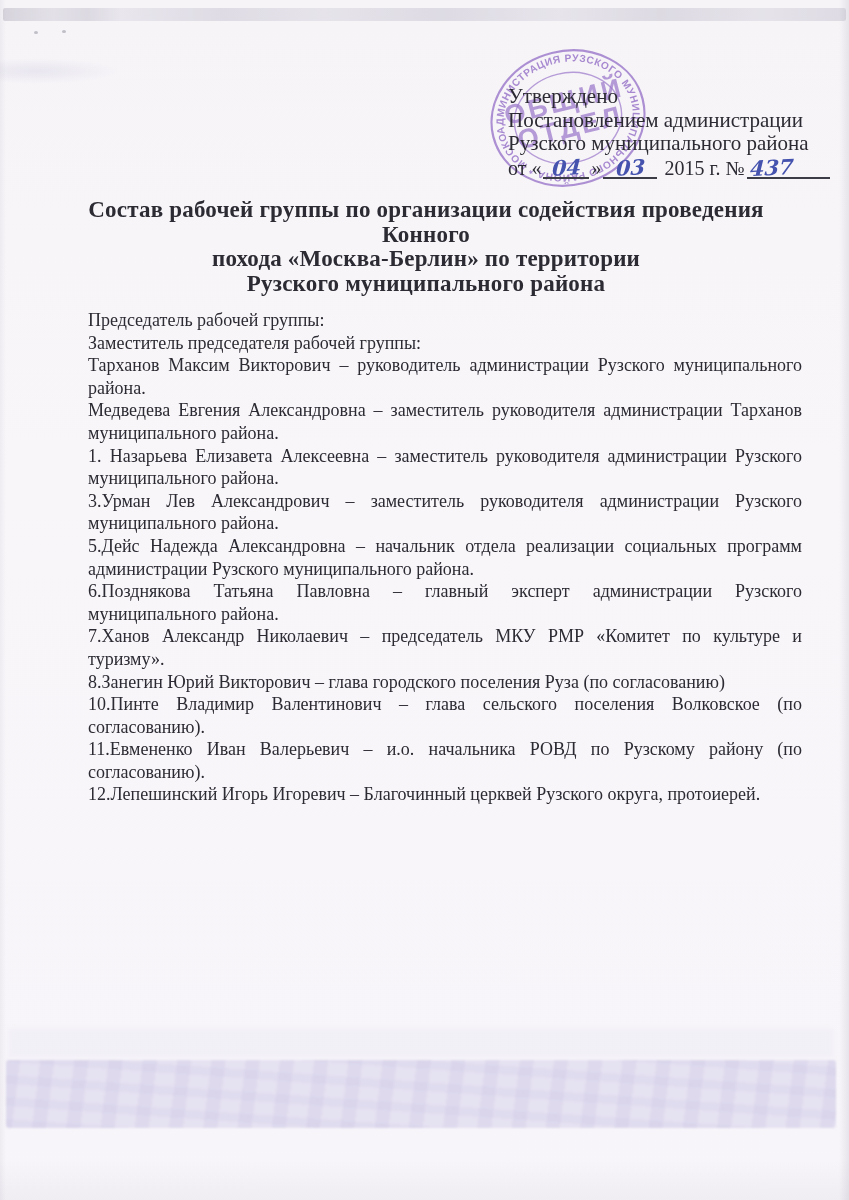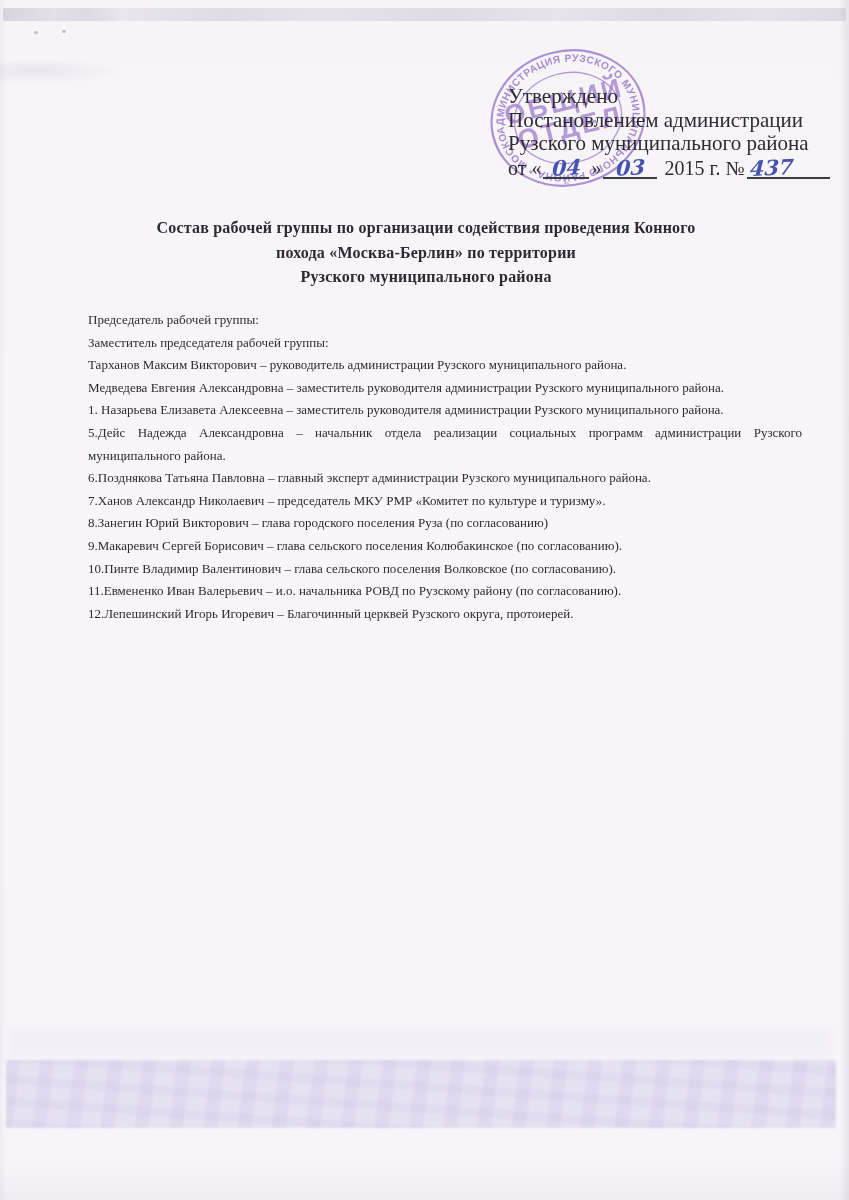--- a/index.html
+++ b/index.html
@@ -93,29 +93,29 @@
   .hand {
     font-family: "DejaVu Serif", serif;
     font-style: italic; font-weight: 600;
     color: var(--hand-ink, #4553ae);
     display: inline-block; transform: rotate(-3deg) skewX(-6deg);
     font-size: 21px;
   }
 
   
   .title {
-    position: absolute; top: 216px; left: 64px; width: 724px;
+    position: absolute; top: 198px; left: 64px; width: 724px;
     text-align: center; font-weight: 700;
-    font-size: 16px; line-height: 24.6px; letter-spacing: .2px;
+    font-size: 23px; line-height: 24.6px; letter-spacing: .2px;
   }
 
   
   .body-text {
     position: absolute; top: 309px; left: 88px; width: 714px;
-    font-size: 13px; line-height: 22.6px;
+    font-size: 18px; line-height: 22.6px;
     text-align: justify; text-justify: inter-word;
   }
   .body-text p { margin: 0; }
 </style>
 </head>
 <body>
 
 <div class="page">
 
   <div class="top-band"></div>
@@ -155,25 +155,25 @@
   <div class="title">
     <div>Состав рабочей группы по  организации содействия проведения Конного</div>
     <div>похода «Москва-Берлин» по территории</div>
     <div>Рузского муниципального района</div>
   </div>
 
   <div class="body-text">
     <p>Председатель рабочей группы:</p>
     <p>Заместитель председателя рабочей группы:</p>
     <p>Тарханов Максим Викторович – руководитель администрации Рузского муниципального района.</p>
-    <p>Медведева Евгения Александровна – заместитель руководителя администрации Рузского муниципального района.</p>
+    <p>Медведева Евгения Александровна – заместитель руководителя администрации Тарханов муниципального района.</p>
     <p>1. Назарьева Елизавета Алексеевна – заместитель руководителя администрации Рузского муниципального района.</p>
+    <p>3.Урман Лев Александрович – заместитель руководителя администрации Рузского муниципального района.</p>
     <p>5.Дейс Надежда Александровна – начальник отдела реализации социальных программ администрации Рузского муниципального района.</p>
     <p>6.Позднякова Татьяна Павловна – главный эксперт администрации Рузского муниципального района.</p>
     <p>7.Ханов Александр Николаевич – председатель МКУ РМР «Комитет по культуре и туризму».</p>
     <p>8.Занегин Юрий Викторович – глава городского поселения Руза (по согласованию)</p>
-    <p>9.Макаревич Сергей Борисович – глава сельского поселения Колюбакинское (по согласованию).</p>
     <p>10.Пинте Владимир Валентинович – глава сельского поселения Волковское (по согласованию).</p>
     <p>11.Евмененко Иван Валерьевич – и.о. начальника РОВД по Рузскому району (по согласованию).</p>
     <p>12.Лепешинский Игорь Игоревич – Благочинный церквей Рузского округа, протоиерей.</p>
   </div>
 
 </div>
 
 </body></html>

